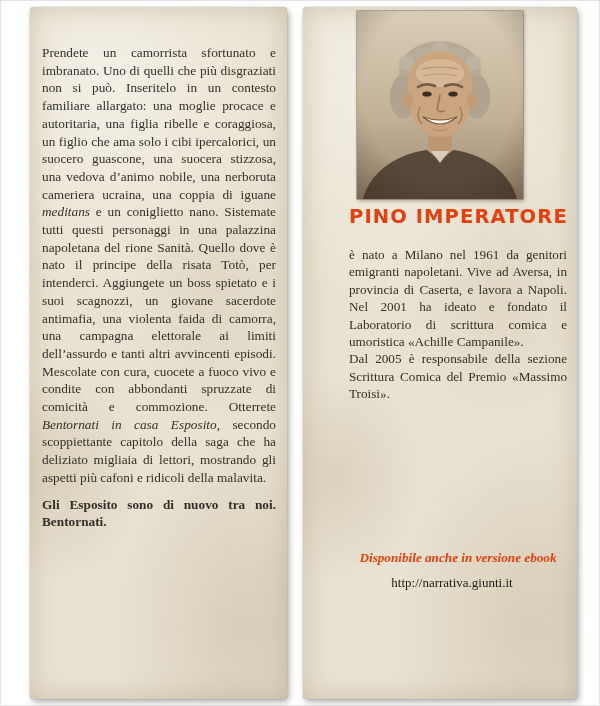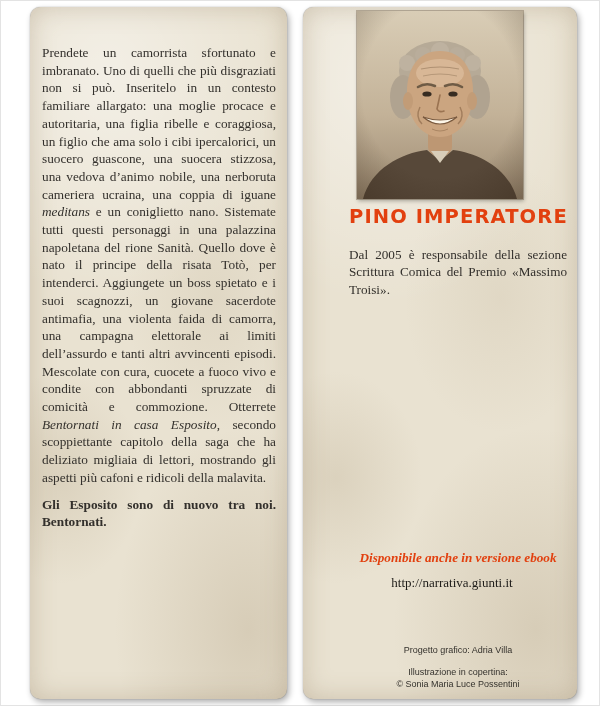--- a/index.html
+++ b/index.html
@@ -18,21 +18,21 @@
     background-color: var(--panel-bg, #e9e2d1);
     background-image:
       radial-gradient(ellipse 120% 55% at 30% 10%, rgba(255,255,255,0.45), rgba(255,255,255,0) 60%),
       radial-gradient(ellipse 80% 45% at 85% 90%, rgba(150,128,92,0.22), rgba(150,128,92,0) 65%),
       radial-gradient(ellipse 45% 22% at 12% 68%, rgba(155,135,100,0.18), rgba(155,135,100,0) 70%),
       radial-gradient(ellipse 50% 28% at 72% 42%, rgba(160,140,105,0.12), rgba(160,140,105,0) 70%);
     box-shadow:
       2px 3px 6px rgba(0,0,0,0.32),
       0 0 1px rgba(0,0,0,0.45),
       inset 0 0 26px rgba(125,102,68,0.28);
-    border-radius: 10px;
+    border-radius: 4px;
   }
   .flap-left  { left: 30px;  width: 257px; }
   .flap-right { left: 303px; width: 274px; }
 
   .left-text {
     position: absolute; top: 37px; left: 12px; right: 11px;
     font-size: 13.3px; line-height: 17.7px;
     text-align: justify; color: var(--body-text, #33302c);
   }
   .left-text p { margin: 0 0 9px 0; }
@@ -133,27 +133,23 @@
         <path d="M75,118 Q83,122 91,118" stroke="#785537" stroke-opacity="0.4" stroke-width="1" fill="none"></path>
         <path d="M6,188 C14,158 44,142 70,139 L83,150 L96,139 C122,142 152,158 160,188 Z" fill="#574839"></path>
         <path d="M74,140 L83,152 L92,140 Z" fill="#d8cdb9"></path>
         <rect width="166" height="188" fill="url(#phvg)"></rect>
       </svg>
     </div>
 
     <div class="author-name">PINO IMPERATORE</div>
 
     <div class="bio">
+      <p>è nato a Milano nel 1961 da genitori emigranti napoletani. Vive ad Aversa, in provincia di Caserta, e lavora a Napoli. Nel 2001 ha ideato e fondato il Laboratorio di scrittura comica e umoristica «Achille Campanile».</p>
       <p>Dal 2005 è responsabile della sezione Scrittura Comica del Premio «Massimo Troisi».</p>
     </div>
 
     <div class="ebook-note">Disponibile anche in versione ebook</div>
     <div class="site-url">http://narrativa.giunti.it</div>
 
-    <div class="credits">
-      <div class="c1">Progetto grafico: Adria Villa</div>
-      <div>Illustrazione in copertina:</div>
-      <div>© Sonia Maria Luce Possentini</div>
-    </div>
 
   </div>
 
 </div>
 
 </body></html>

